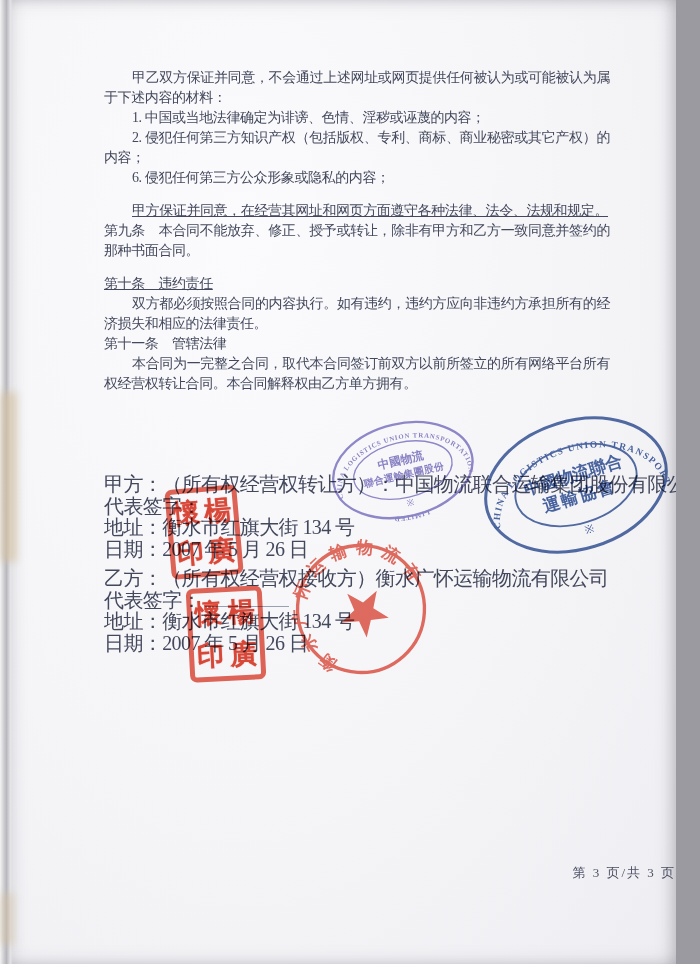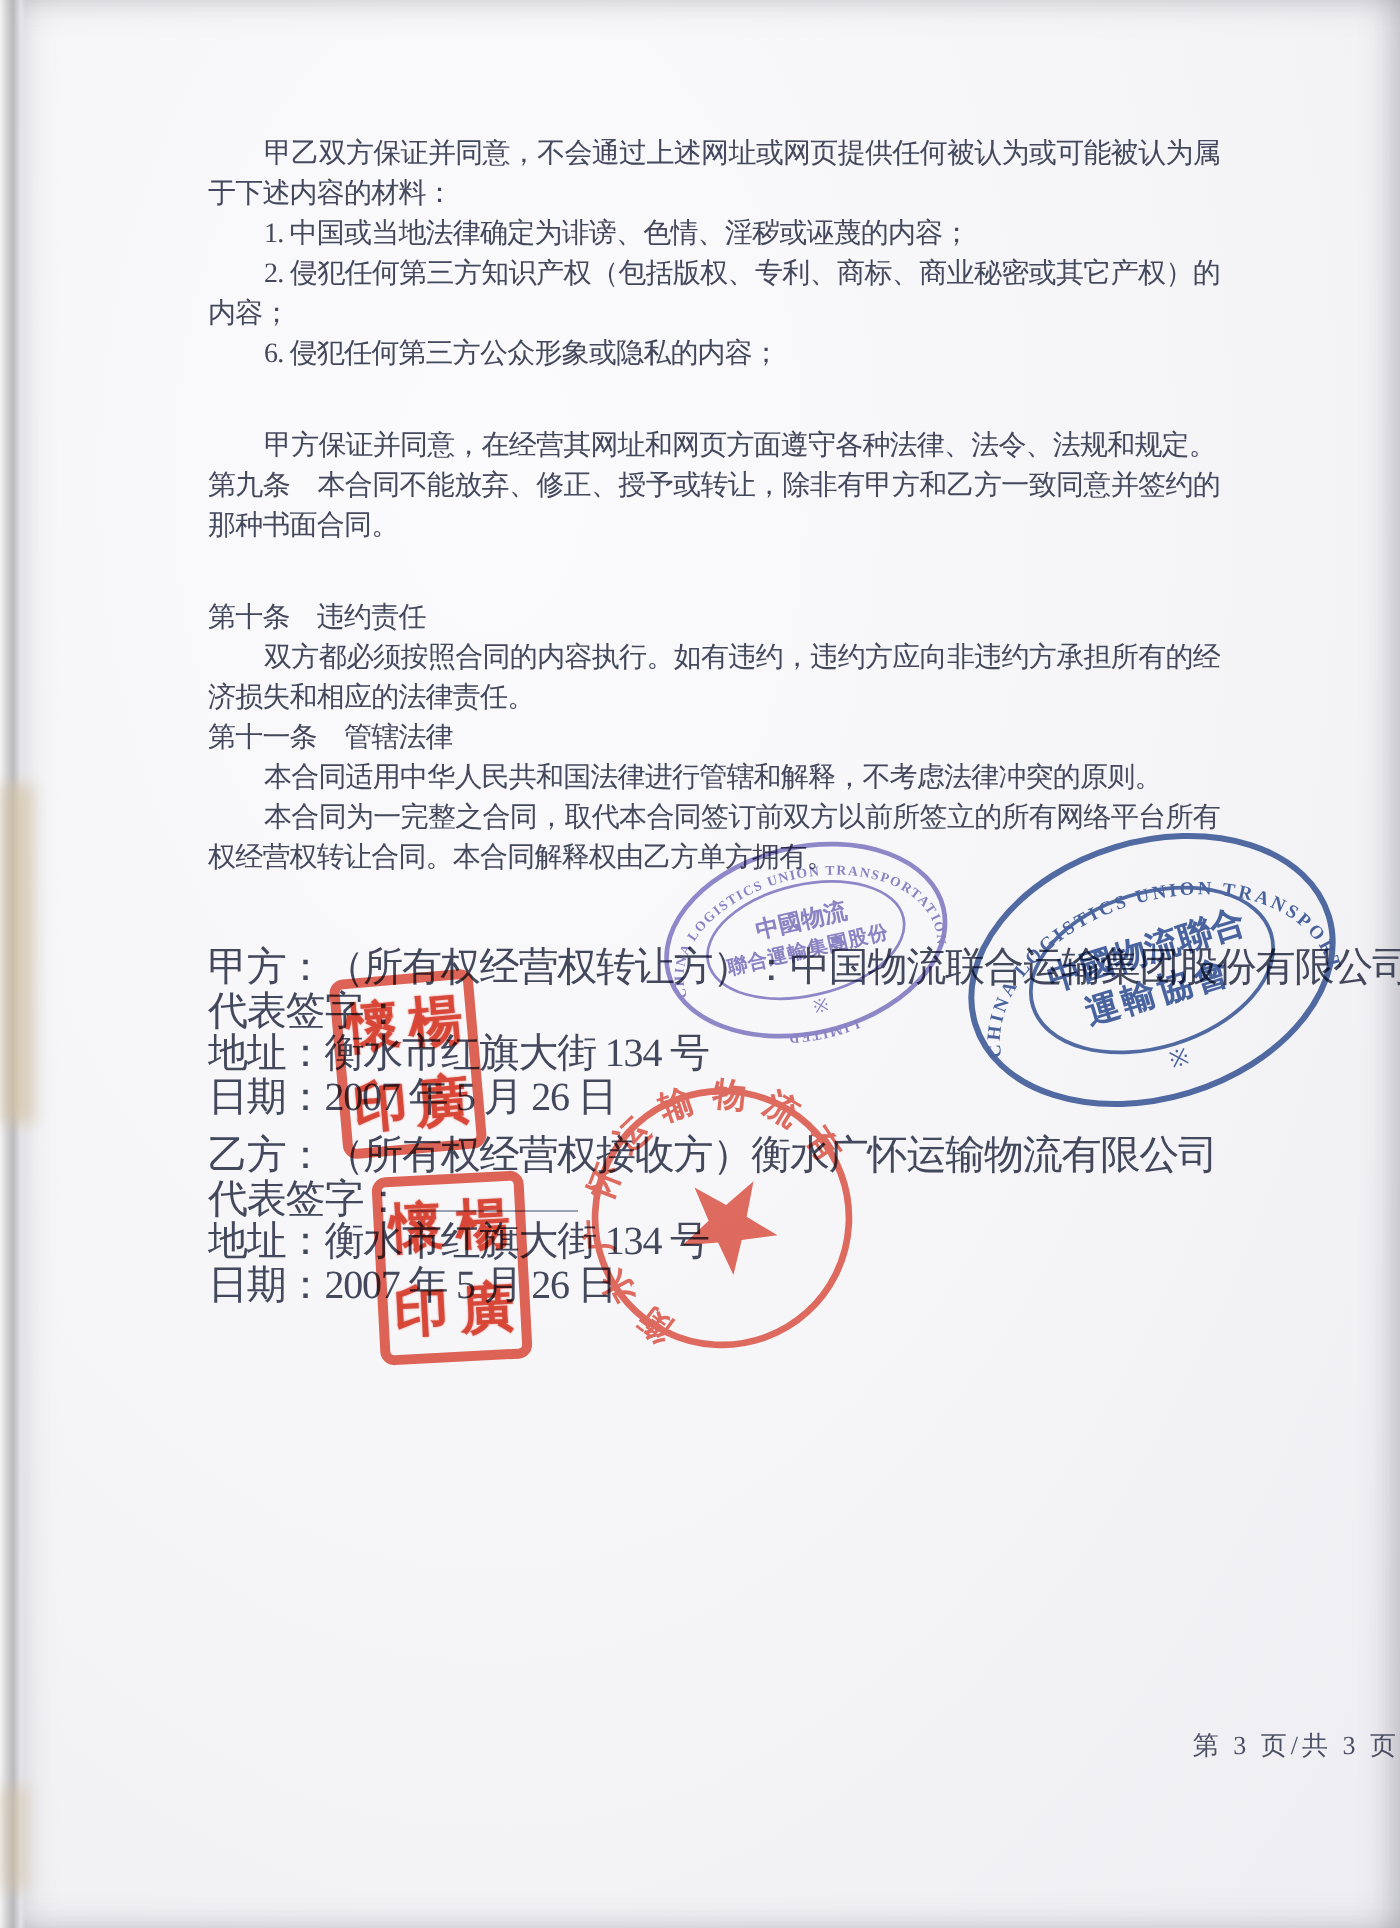--- a/index.html
+++ b/index.html
@@ -1,37 +1,38 @@
 <!DOCTYPE html>
 <html><head>
 <meta charset="utf-8">
 <style>
   html,body{margin:0;padding:0;background:#9a9aa0;}
   .scan{
-    position:relative;width:700px;height:964px;overflow:hidden;
+    position:relative;width:645px;height:964px;overflow:hidden;
     background:
       radial-gradient(ellipse at 35% 25%, #fbfbfd 0%, #f5f5f8 55%, #eeeef2 100%);
     box-shadow:
       inset 16px 0 20px -10px rgba(70,70,80,.38),
       inset -12px 0 16px -8px rgba(70,70,80,.28),
       inset 0 10px 24px -14px rgba(70,70,80,.18),
       inset 0 -10px 24px -14px rgba(70,70,80,.15);
     font-family:"Liberation Serif","DejaVu Serif",serif;
     color:#43485c;
+    padding-left:31px;
   }
   .edge-left{position:absolute;left:0;top:0;bottom:0;width:13px;pointer-events:none;
     background:linear-gradient(90deg,#fdfdfd 0%,#cfcfd3 30%,#b4b4b9 50%,#e6e6ea 80%,rgba(255,255,255,0) 100%);opacity:.85;}
   .tan-patch{position:absolute;left:0;background:#d6c2a2;filter:blur(4px);pointer-events:none;}
   .tan-patch.p1{top:392px;width:17px;height:170px;opacity:.65;}
   .tan-patch.p2{top:893px;width:14px;height:52px;opacity:.5;}
 
   .doc-body{position:absolute;left:104px;top:68px;width:506px;font-size:14px;line-height:20px;letter-spacing:-0.4px;text-align:justify;}
   .doc-body p{margin:0;}
   .doc-body p.indent{text-indent:2em;}
-  .doc-body p.gap{margin-top:26px;}
+  .doc-body p.gap{margin-top:13px;text-decoration:underline;}
 
   .party{position:absolute;left:104px;font-size:20px;line-height:21.5px;letter-spacing:-0.6px;white-space:nowrap;}
   .party-a{top:474px;}
   .party-b{top:568px;}
   .sig-line{display:inline-block;width:84px;height:1px;border-bottom:1px solid #9aa0b4;vertical-align:baseline;margin-left:4px;}
 
   .footer{position:absolute;left:0;right:0;top:864px;text-align:right;font-size:13px;letter-spacing:2px;color:#4a4f63;}
 
   
   .stamp{position:absolute;mix-blend-mode:multiply;pointer-events:none;}
@@ -78,21 +79,20 @@
   <div class="doc-body">
     <p class="indent">甲乙双方保证并同意，不会通过上述网址或网页提供任何被认为或可能被认为属于下述内容的材料：</p>
     <p class="indent">1. 中国或当地法律确定为诽谤、色情、淫秽或诬蔑的内容；</p>
     <p class="indent">2. 侵犯任何第三方知识产权（包括版权、专利、商标、商业秘密或其它产权）的内容；</p>
     <p class="indent">6. 侵犯任何第三方公众形象或隐私的内容；</p>
     <p class="indent gap">甲方保证并同意，在经营其网址和网页方面遵守各种法律、法令、法规和规定。</p>
     <p>第九条　本合同不能放弃、修正、授予或转让，除非有甲方和乙方一致同意并签约的那种书面合同。</p>
     <p class="gap">第十条　违约责任</p>
     <p class="indent">双方都必须按照合同的内容执行。如有违约，违约方应向非违约方承担所有的经济损失和相应的法律责任。</p>
     <p>第十一条　管辖法律</p>
-    <p class="indent">本合同适用中华人民共和国法律进行管辖和解释，不考虑法律冲突的原则。</p>
     <p class="indent">本合同为一完整之合同，取代本合同签订前双方以前所签立的所有网络平台所有权经营权转让合同。本合同解释权由乙方单方拥有。</p>
   </div>
 
   <div class="party party-a">
     <div>甲方：（所有权经营权转让方）：中国物流联合运输集团股份有限公司；中国物流联合运输</div>
     <div>代表签字：</div>
     <div>地址：衡水市红旗大街 134 号</div>
     <div>日期：2007 年 5 月 26 日</div>
   </div>
 

